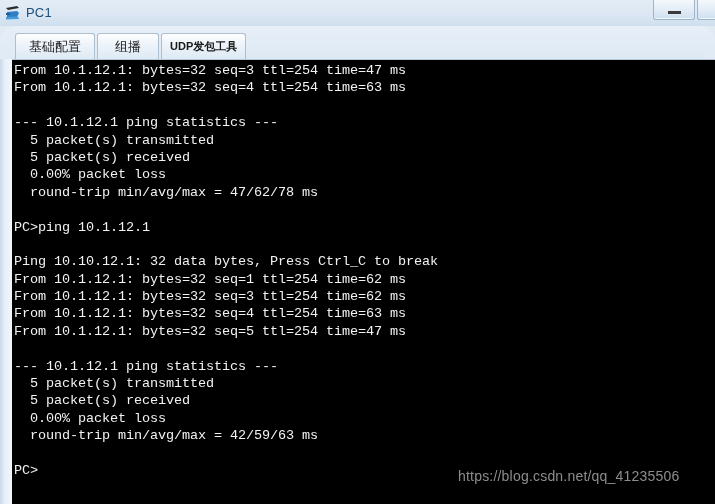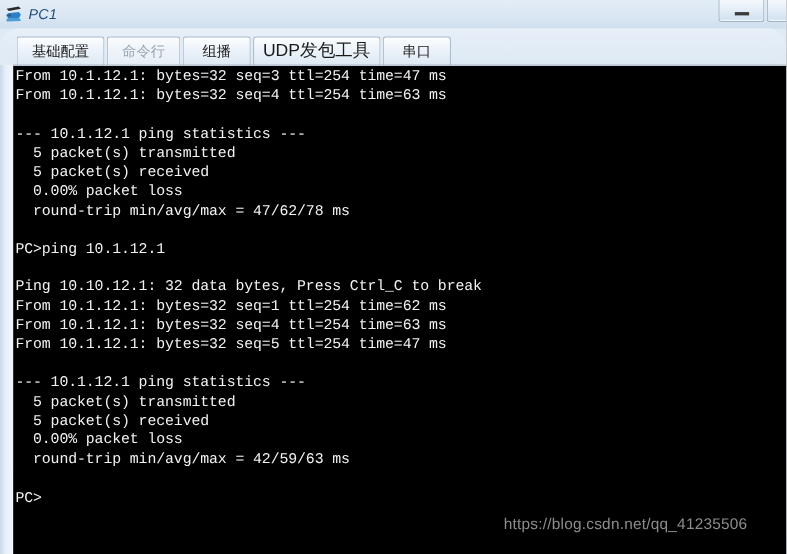--- a/index.html
+++ b/index.html
@@ -34,21 +34,20 @@
     position: relative;
     flex: none;
   }
   .title-icon svg { display: block; }
   .title-text {
     font-size: 13px;
     color: #1f4e79;
     letter-spacing: .2px;
     line-height: 1;
     padding-bottom: 1px;
-    font-style: italic;
   }
   .winbtns {
     position: absolute;
     right: 0;
     top: 0;
     height: 26px;
     display: flex;
     align-items: flex-start;
   }
   .winbtn {
@@ -103,21 +102,21 @@
     border: 1px solid #aebfd0;
     border-bottom: none;
     border-radius: 3px 3px 0 0;
     display: flex;
     align-items: center;
     justify-content: center;
     font-size: 13px;
     color: #1a1a1a;
     white-space: nowrap;
   }
-  .tab.small { font-size: 16px; padding: 0 8px; }
+  .tab.small { font-size: 11px; padding: 0 8px; font-weight: bold; }
   .tab.active {
     color: #9aa7b3;
     background: linear-gradient(to bottom, #fbfcfd 0%, #eff4f9 45%, #e6eef6 100%);
   }
   .term-left-edge {
     position: absolute;
     left: 0; top: 59px;
     width: 12px;
     height: 445px;
     background: linear-gradient(to right, #c9d8e8 0%, #e6eef7 40%, #f3f7fb 100%);
@@ -182,51 +181,46 @@
       </div>
       <div class="winbtn maximize"></div>
     </div>
   </div>
 
   <div class="tabstrip">
     <div class="tabs">
       <div class="tab">
         <span>基础配置</span>
       </div>
-      <div class="tab active">
-        <span>命令行</span>
-      </div>
       <div class="tab">
         <span>组播</span>
       </div>
       <div class="tab small">
         <span>UDP发包工具</span>
-      </div>
-      <div class="tab">
-        <span>串口</span>
       </div>
     </div>
   </div>
 
   <div class="term-left-edge"></div>
   <div class="term">
     <div class="term-inner" id="term-lines">
         <div class="line">From 10.1.12.1: bytes=32 seq=3 ttl=254 time=47 ms</div>
         <div class="line">From 10.1.12.1: bytes=32 seq=4 ttl=254 time=63 ms</div>
         <div class="line blank"></div>
         <div class="line">--- 10.1.12.1 ping statistics ---</div>
         <div class="line">  5 packet(s) transmitted</div>
         <div class="line">  5 packet(s) received</div>
         <div class="line">  0.00% packet loss</div>
         <div class="line">  round-trip min/avg/max = 47/62/78 ms</div>
         <div class="line blank"></div>
         <div class="line">PC&gt;ping 10.1.12.1</div>
         <div class="line blank"></div>
         <div class="line">Ping 10.10.12.1: 32 data bytes, Press Ctrl_C to break</div>
         <div class="line">From 10.1.12.1: bytes=32 seq=1 ttl=254 time=62 ms</div>
+        <div class="line">From 10.1.12.1: bytes=32 seq=3 ttl=254 time=62 ms</div>
         <div class="line">From 10.1.12.1: bytes=32 seq=4 ttl=254 time=63 ms</div>
         <div class="line">From 10.1.12.1: bytes=32 seq=5 ttl=254 time=47 ms</div>
         <div class="line blank"></div>
         <div class="line">--- 10.1.12.1 ping statistics ---</div>
         <div class="line">  5 packet(s) transmitted</div>
         <div class="line">  5 packet(s) received</div>
         <div class="line">  0.00% packet loss</div>
         <div class="line">  round-trip min/avg/max = 42/59/63 ms</div>
         <div class="line blank"></div>
         <div class="line">PC&gt;</div>

